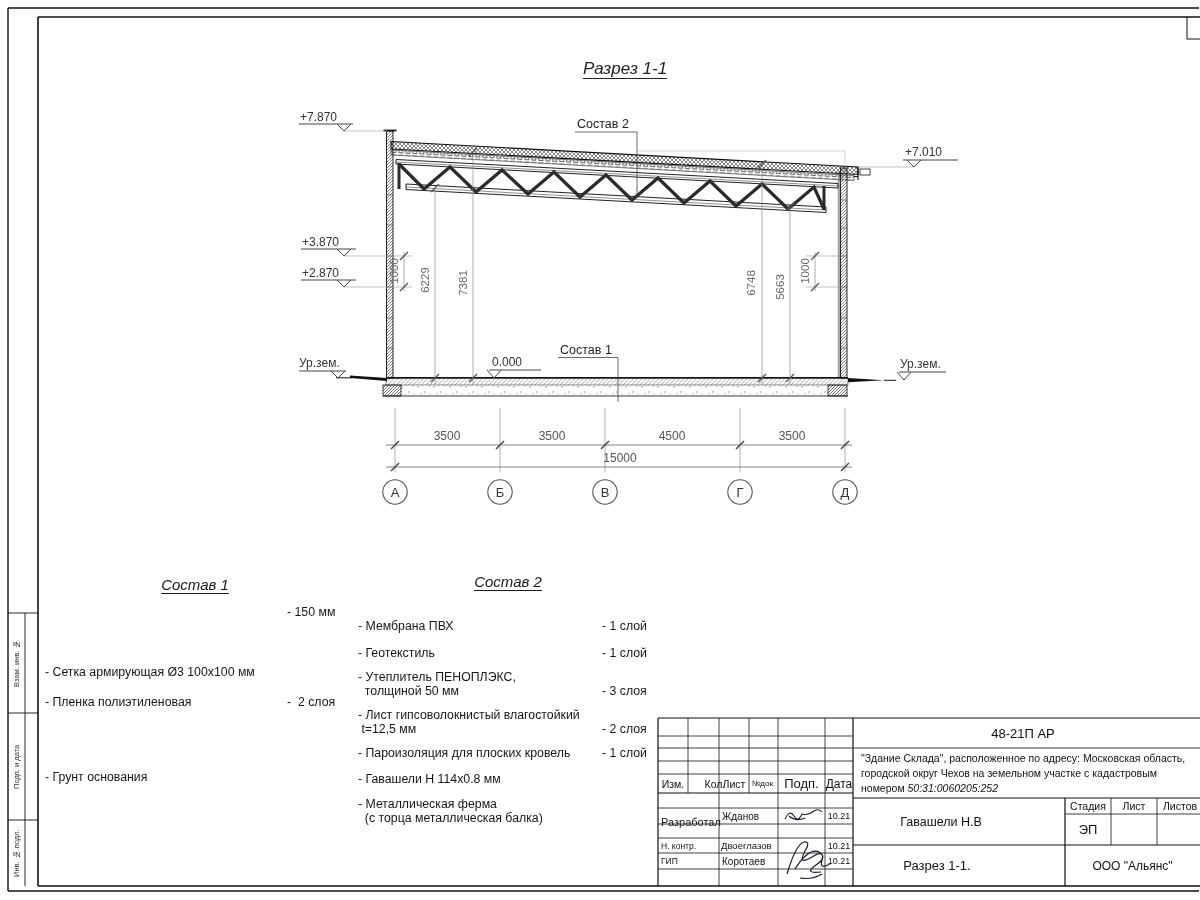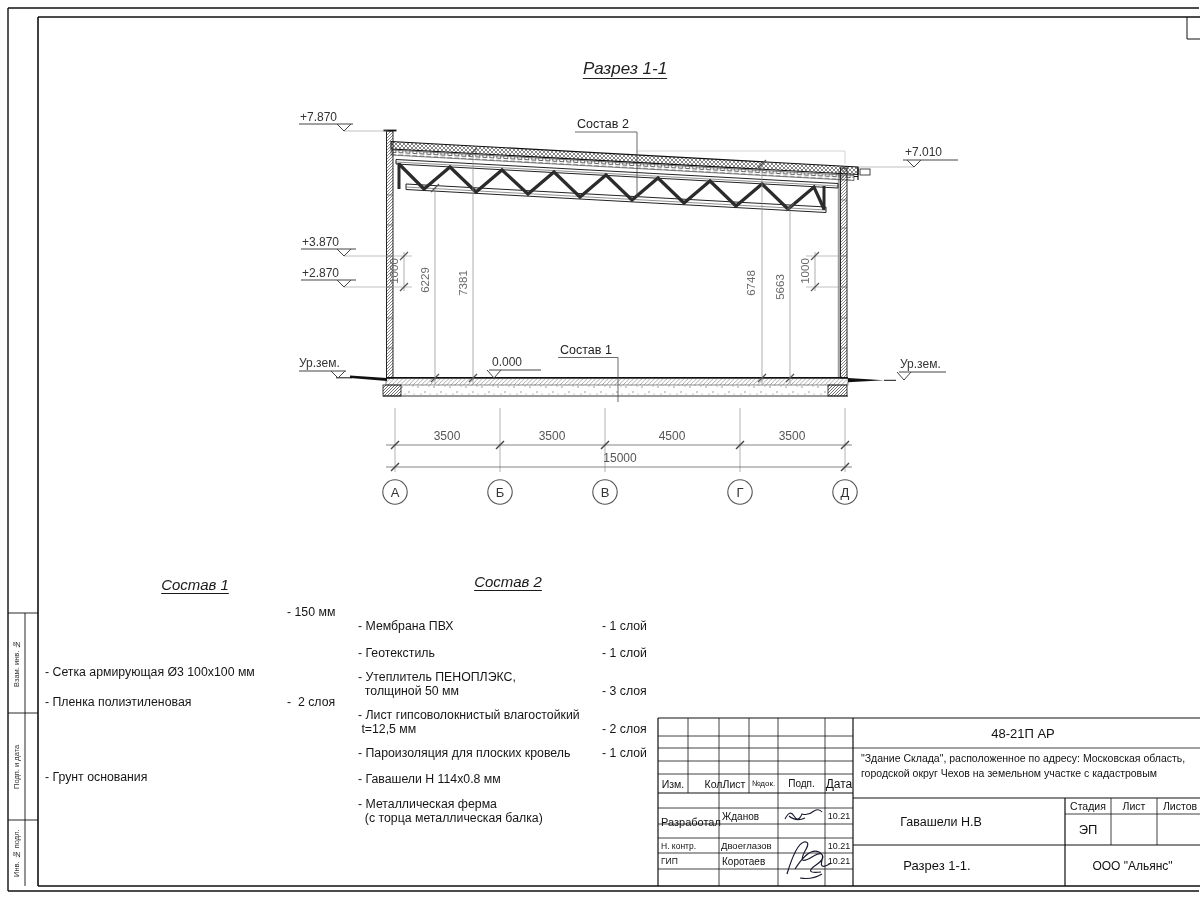--- a/index.html
+++ b/index.html
@@ -231,40 +231,41 @@
   </div>
 
   <div class="abs rot" style="left:8px;top:613px;width:17px;height:100px">Взам. инв. №</div>
   <div class="abs rot" style="left:8px;top:713px;width:17px;height:107px">Подп. и дата</div>
   <div class="abs rot" style="left:8px;top:820px;width:17px;height:66px">Инв. № подл.</div>
 
   <div class="abs ctr tb" style="left:658px;top:774px;width:30px;height:19px;font-size:10.5px">Изм.</div>
   <div class="abs ctr tb" style="left:688px;top:774px;width:54px;height:19px;font-size:10.5px">Кол.</div>
   <div class="abs ctr tb" style="left:719px;top:774px;width:30px;height:19px;font-size:10.5px">Лист</div>
   <div class="abs ctr tb" style="left:749px;top:774px;width:29px;height:19px;font-size:8px">№док.</div>
-  <div class="abs ctr tb" style="left:778px;top:774px;width:47px;height:19px;font-size:10px">Подп.</div>
+  <div class="abs ctr tb" style="left:778px;top:774px;width:47px;height:19px;font-size:13px">Подп.</div>
   <div class="abs ctr tb" style="left:825px;top:774px;width:28px;height:19px;font-size:12px">Дата</div>
 
   <div class="abs lft tb" style="left:661px;top:808px;width:57px;height:28px;font-size:11px">Разработал</div>
   <div class="abs lft tb" style="left:722px;top:808px;width:55px;height:16px;font-size:10px">Жданов</div>
   <div class="abs ctr tb" style="left:825px;top:808px;width:28px;height:16px;font-size:9px">10.21</div>
 
   <div class="abs lft tb" style="left:661px;top:838px;width:57px;height:15px;font-size:8.5px">Н. контр.</div>
   <div class="abs lft tb" style="left:721px;top:838px;width:57px;height:15px;font-size:9.5px">Двоеглазов</div>
   <div class="abs ctr tb" style="left:825px;top:838px;width:28px;height:15px;font-size:9px">10.21</div>
 
   <div class="abs lft tb" style="left:661px;top:853px;width:57px;height:16px;font-size:8.5px">ГИП</div>
   <div class="abs lft tb" style="left:722px;top:853px;width:55px;height:16px;font-size:10px">Коротаев</div>
   <div class="abs ctr tb" style="left:825px;top:853px;width:28px;height:16px;font-size:9px">10.21</div>
 
   <div class="abs ctr tb" style="left:853px;top:718px;width:340px;height:30px;font-size:13px">48-21П АР</div>
 
   <div class="abs" style="left:861px;top:751px;width:335px;font-size:10.5px;line-height:15px;color:#111">
     <div>"Здание Склада", расположенное по адресу: Московская область,</div>
     <div>городской округ Чехов на земельном участке с кадастровым</div>
+    <div><span>номером </span><span class="ital">50:31:0060205:252</span></div>
   </div>
 
   <div class="abs ctr tb" style="left:853px;top:798px;width:176px;height:47px;font-size:12.5px">Гавашели Н.В</div>
   <div class="abs ctr tb" style="left:1065px;top:798px;width:46px;height:16px;font-size:10.5px">Стадия</div>
   <div class="abs ctr tb" style="left:1111px;top:798px;width:46px;height:16px;font-size:10.5px">Лист</div>
   <div class="abs ctr tb" style="left:1157px;top:798px;width:46px;height:16px;font-size:10.5px">Листов</div>
   <div class="abs ctr tb" style="left:1065px;top:814px;width:46px;height:31px;font-size:13px">ЭП</div>
   <div class="abs ctr tb" style="left:853px;top:845px;width:168px;height:41px;font-size:13px">Разрез 1-1.</div>
   <div class="abs ctr tb" style="left:1065px;top:845px;width:135px;height:41px;font-size:12px">ООО "Альянс"</div>
 

